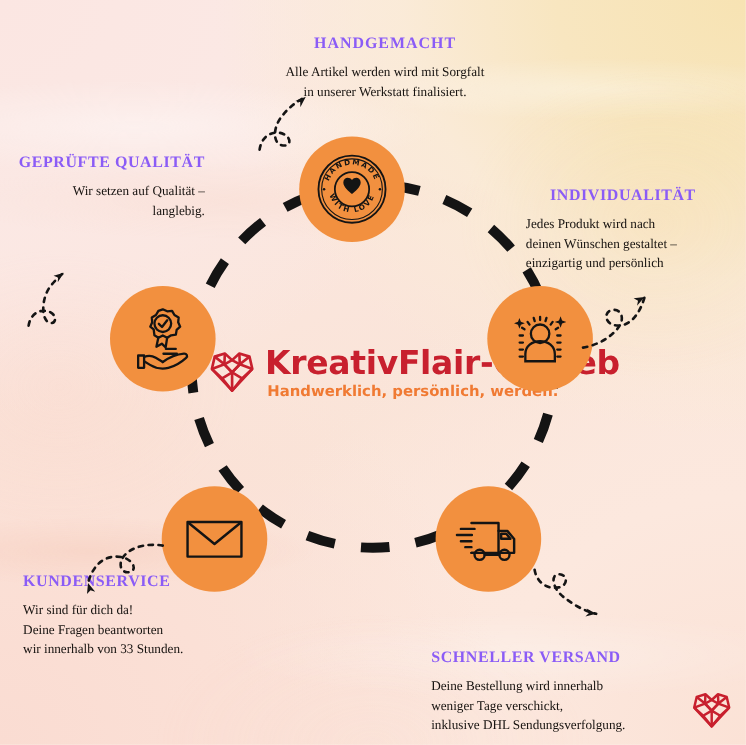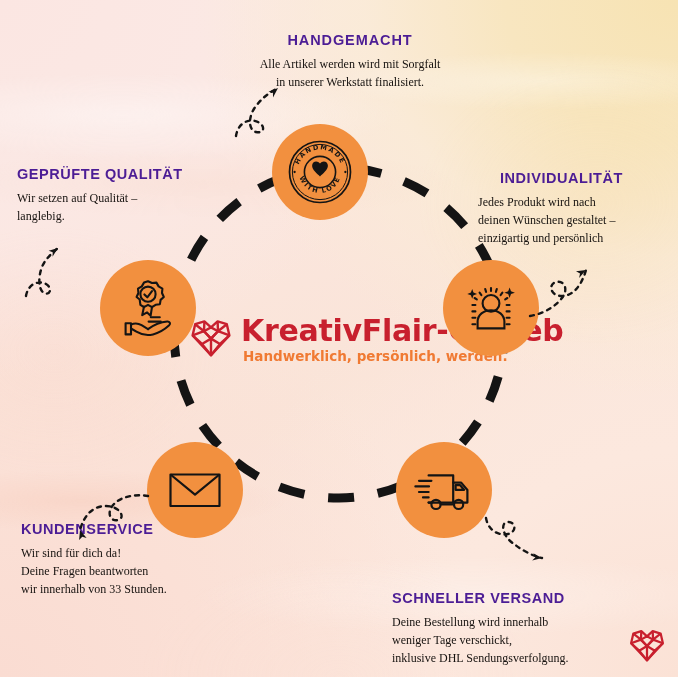--- a/index.html
+++ b/index.html
@@ -67,22 +67,22 @@
   .logo-tag{
     font-family:"DejaVu Sans", sans-serif;
     font-size:13.5px;font-weight:bold;
     color:#f07a33;white-space:nowrap;
     margin-top:4px;margin-left:2px;
   }
 
   
   .block{position:absolute;}
   .block .ttl{
-    font-family:Liberation Sans, sans-serif;
-    font-size:14.5px;font-weight:bold;color:#4c1d95;
+    font-family:Liberation Serif, serif;
+    font-size:14.5px;font-weight:bold;color:#8b5cf6;
     letter-spacing:.55px;white-space:nowrap;margin-bottom:7px;
   }
   .block .ln{
     font-family:Liberation Serif, serif;
     font-size:12px;color:#16120f;
     white-space:nowrap;line-height:1.52;
   }
   .block.ctr{text-align:center;}
   .block.ctr .ttl{letter-spacing:.9px;}
 
@@ -202,21 +202,21 @@
       </g>
     </svg>
   </div>
 
   <div class="block ctr" style="left:200px;top:32px;width:300px;">
     <div class="ttl">HANDGEMACHT</div>
     <div class="ln">Alle Artikel werden  wird mit Sorgfalt</div>
     <div class="ln">in unserer Werkstatt finalisiert.</div>
   </div>
 
-  <div class="block" style="left:17px;top:166px;">
+  <div class="block" style="left:17px;top:140px;text-align:right;">
     <div class="ttl">GEPRÜFTE QUALITÄT</div>
     <div class="ln">Wir setzen auf Qualität –</div>
     <div class="ln">langlebig.</div>
   </div>
 
   <div class="block" style="left:478px;top:170px;">
     <div class="ttl" style="margin-left:22px;">INDIVIDUALITÄT</div>
     <div class="ln">Jedes Produkt wird nach</div>
     <div class="ln">deinen Wünschen gestaltet –</div>
     <div class="ln">einzigartig und persönlich</div>

